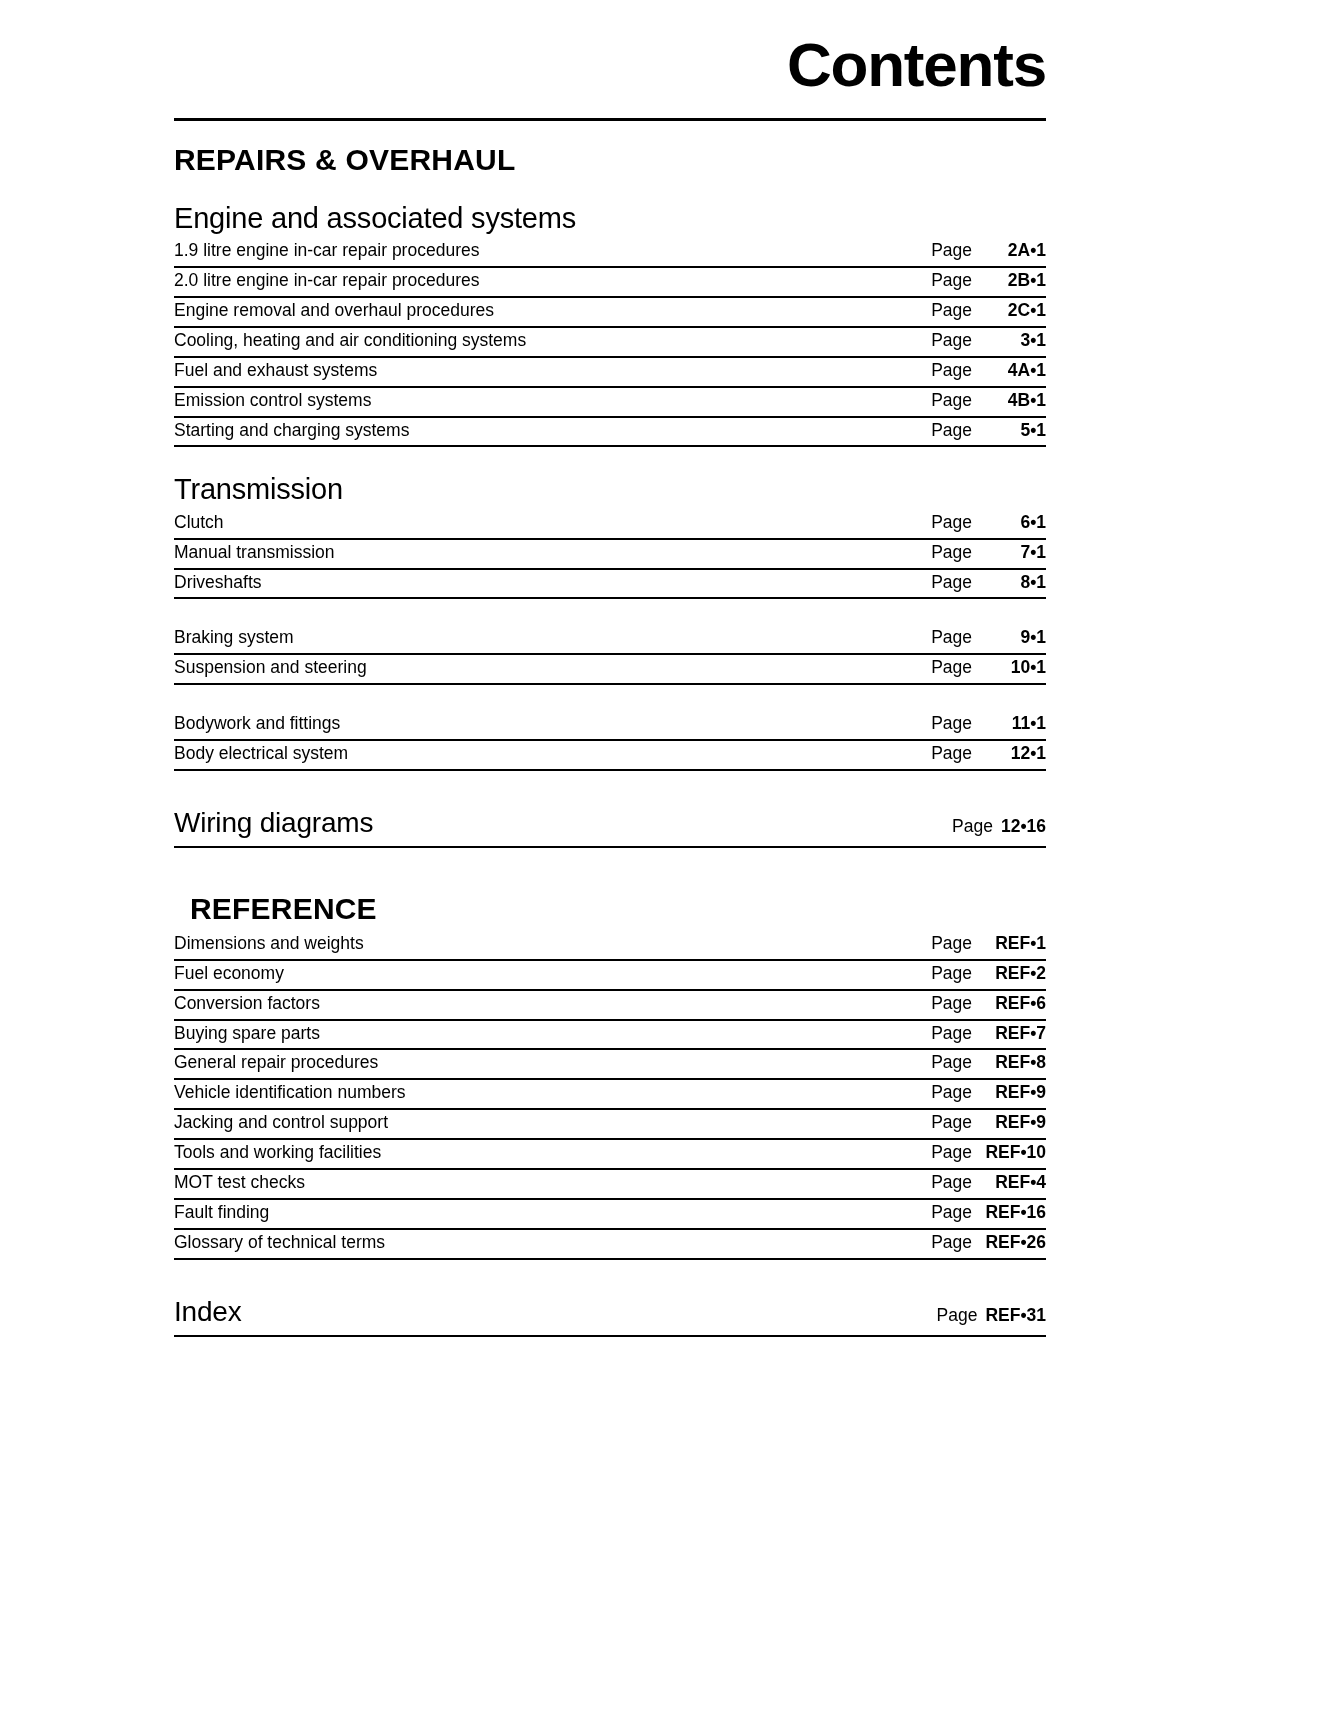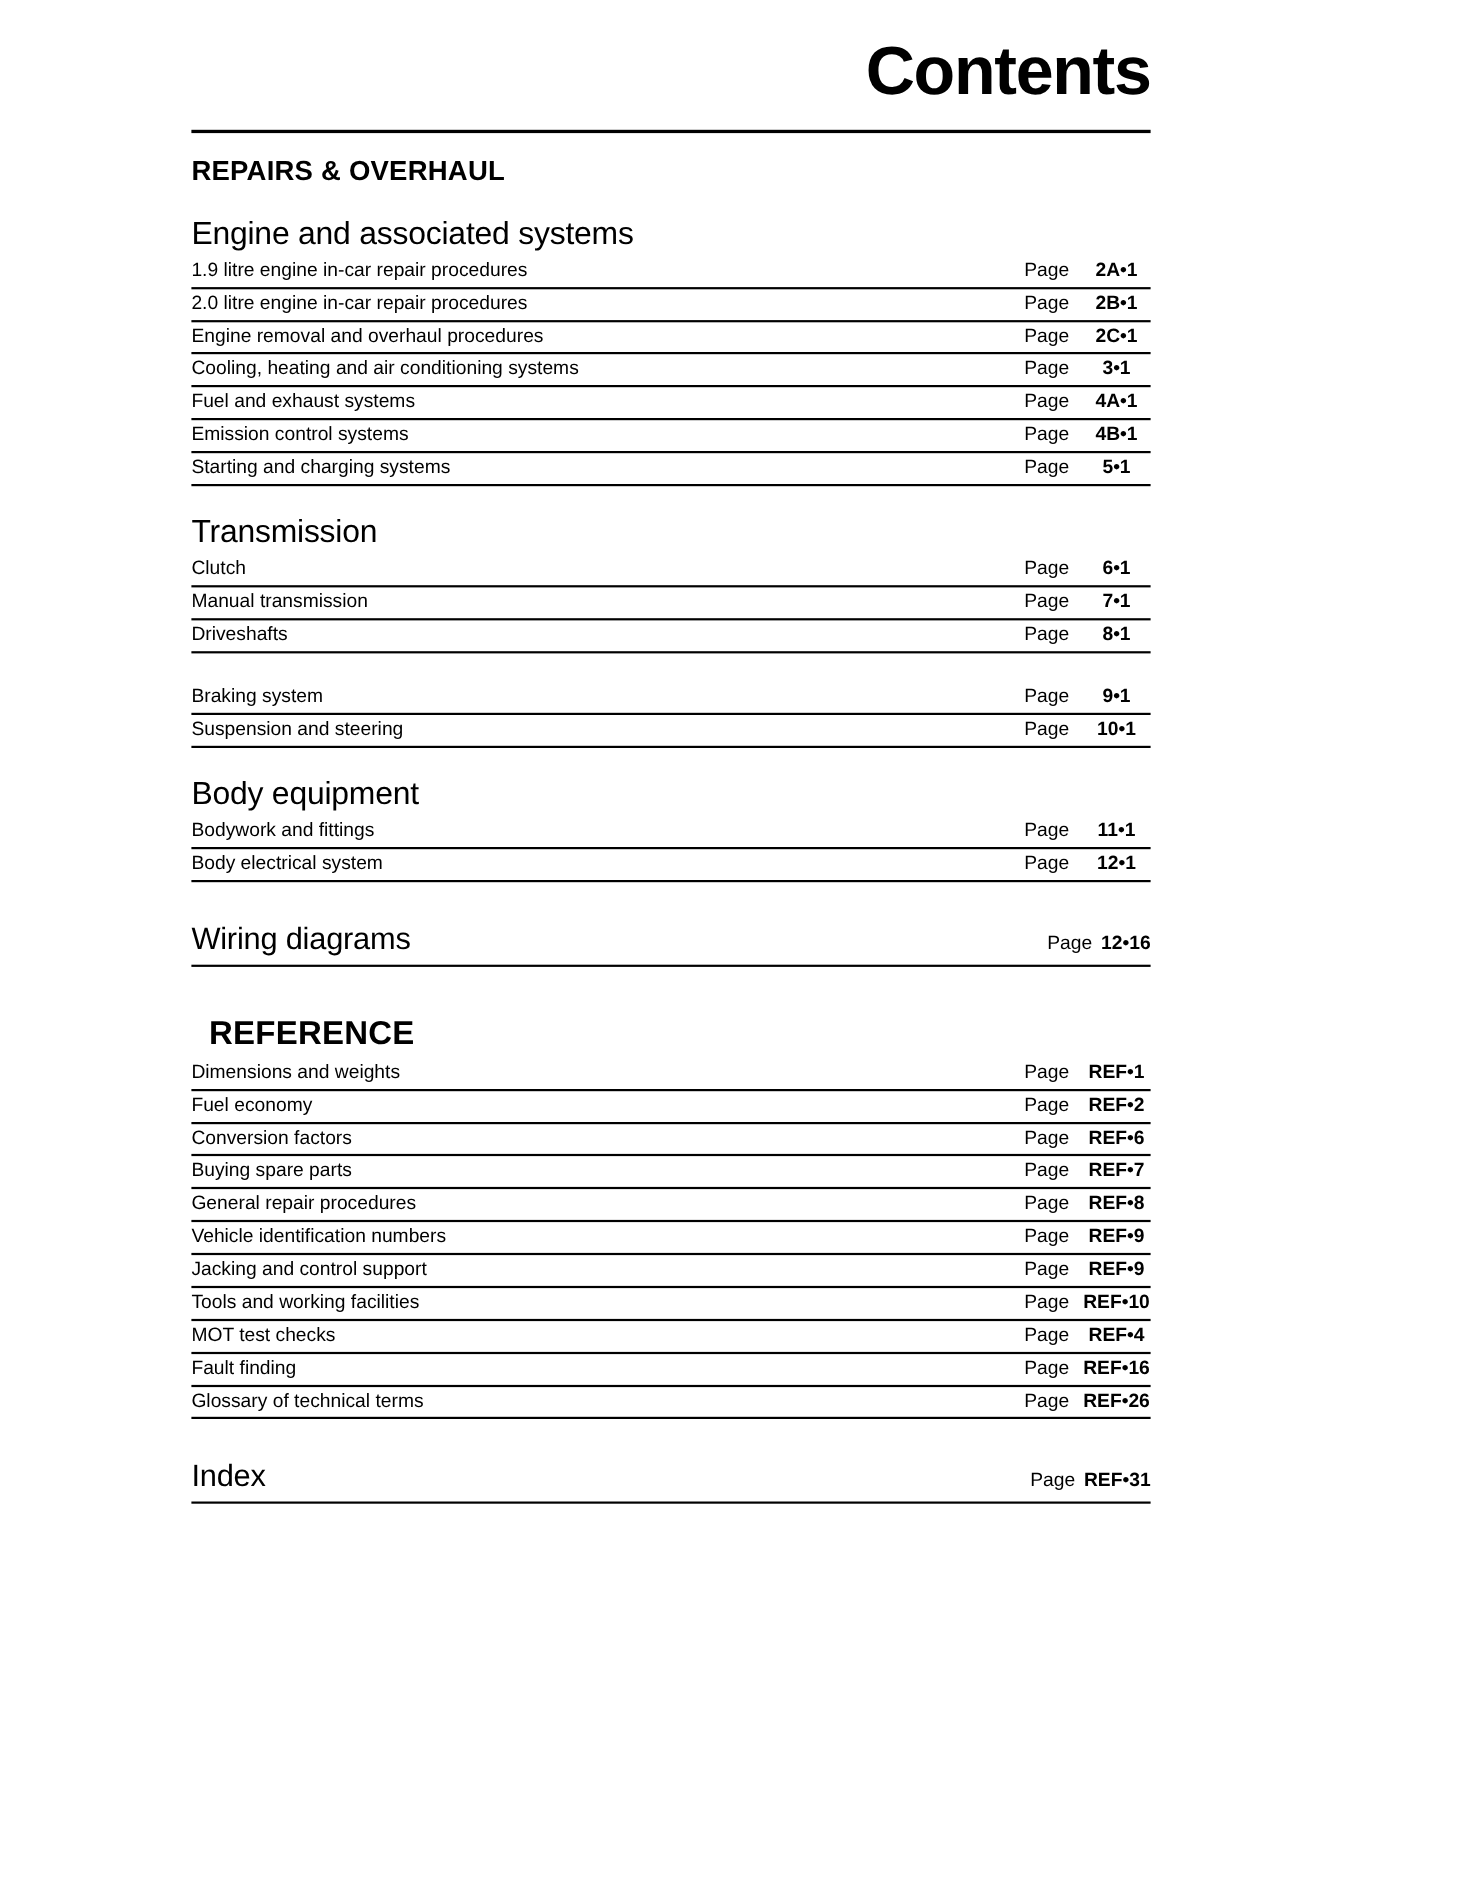--- a/index.html
+++ b/index.html
@@ -46,21 +46,21 @@
   }
   .rule-heavy {
     border: 0;
     border-top: 3px solid #000;
     margin: 22px 0 0 0;
     height: 0;
   }
 
   
   .part-title {
-    font-size: 25px;
+    font-size: 30px;
     font-weight: bold;
     letter-spacing: 0.2px;
     margin: 22px 0 0 0;
     line-height: 1.1;
   }
 
   .section {
     margin-top: 26px;
   }
   .section-title {
@@ -92,21 +92,21 @@
   }
   .toc-pageword {
     font-size: 17.5px;
     font-weight: normal;
   }
   .toc-pagenum {
     font-weight: bold;
     font-size: 17.5px;
     display: inline-block;
     min-width: 62px;
-    text-align: center;
+    text-align: right;
     margin-left: 12px;
   }
 
   
   .toc-row.big {
     padding: 6px 0 6px 0;
     align-items: baseline;
   }
   .toc-row.big .toc-label {
     font-size: 28px;
@@ -233,21 +233,20 @@
       <div class="toc-row">
         <span class="toc-label">Suspension and steering</span>
         <span class="toc-pageblock">
           <span class="toc-pageword">Page</span>
           <span class="toc-pagenum">10•1</span>
         </span>
       </div>
     </div>
 
     <div class="section">
-      <h3 class="section-title">Body equipment</h3>
 
       <div class="toc-row">
         <span class="toc-label">Bodywork and fittings</span>
         <span class="toc-pageblock">
           <span class="toc-pageword">Page</span>
           <span class="toc-pagenum">11•1</span>
         </span>
       </div>
       <div class="toc-row">
         <span class="toc-label">Body electrical system</span>

